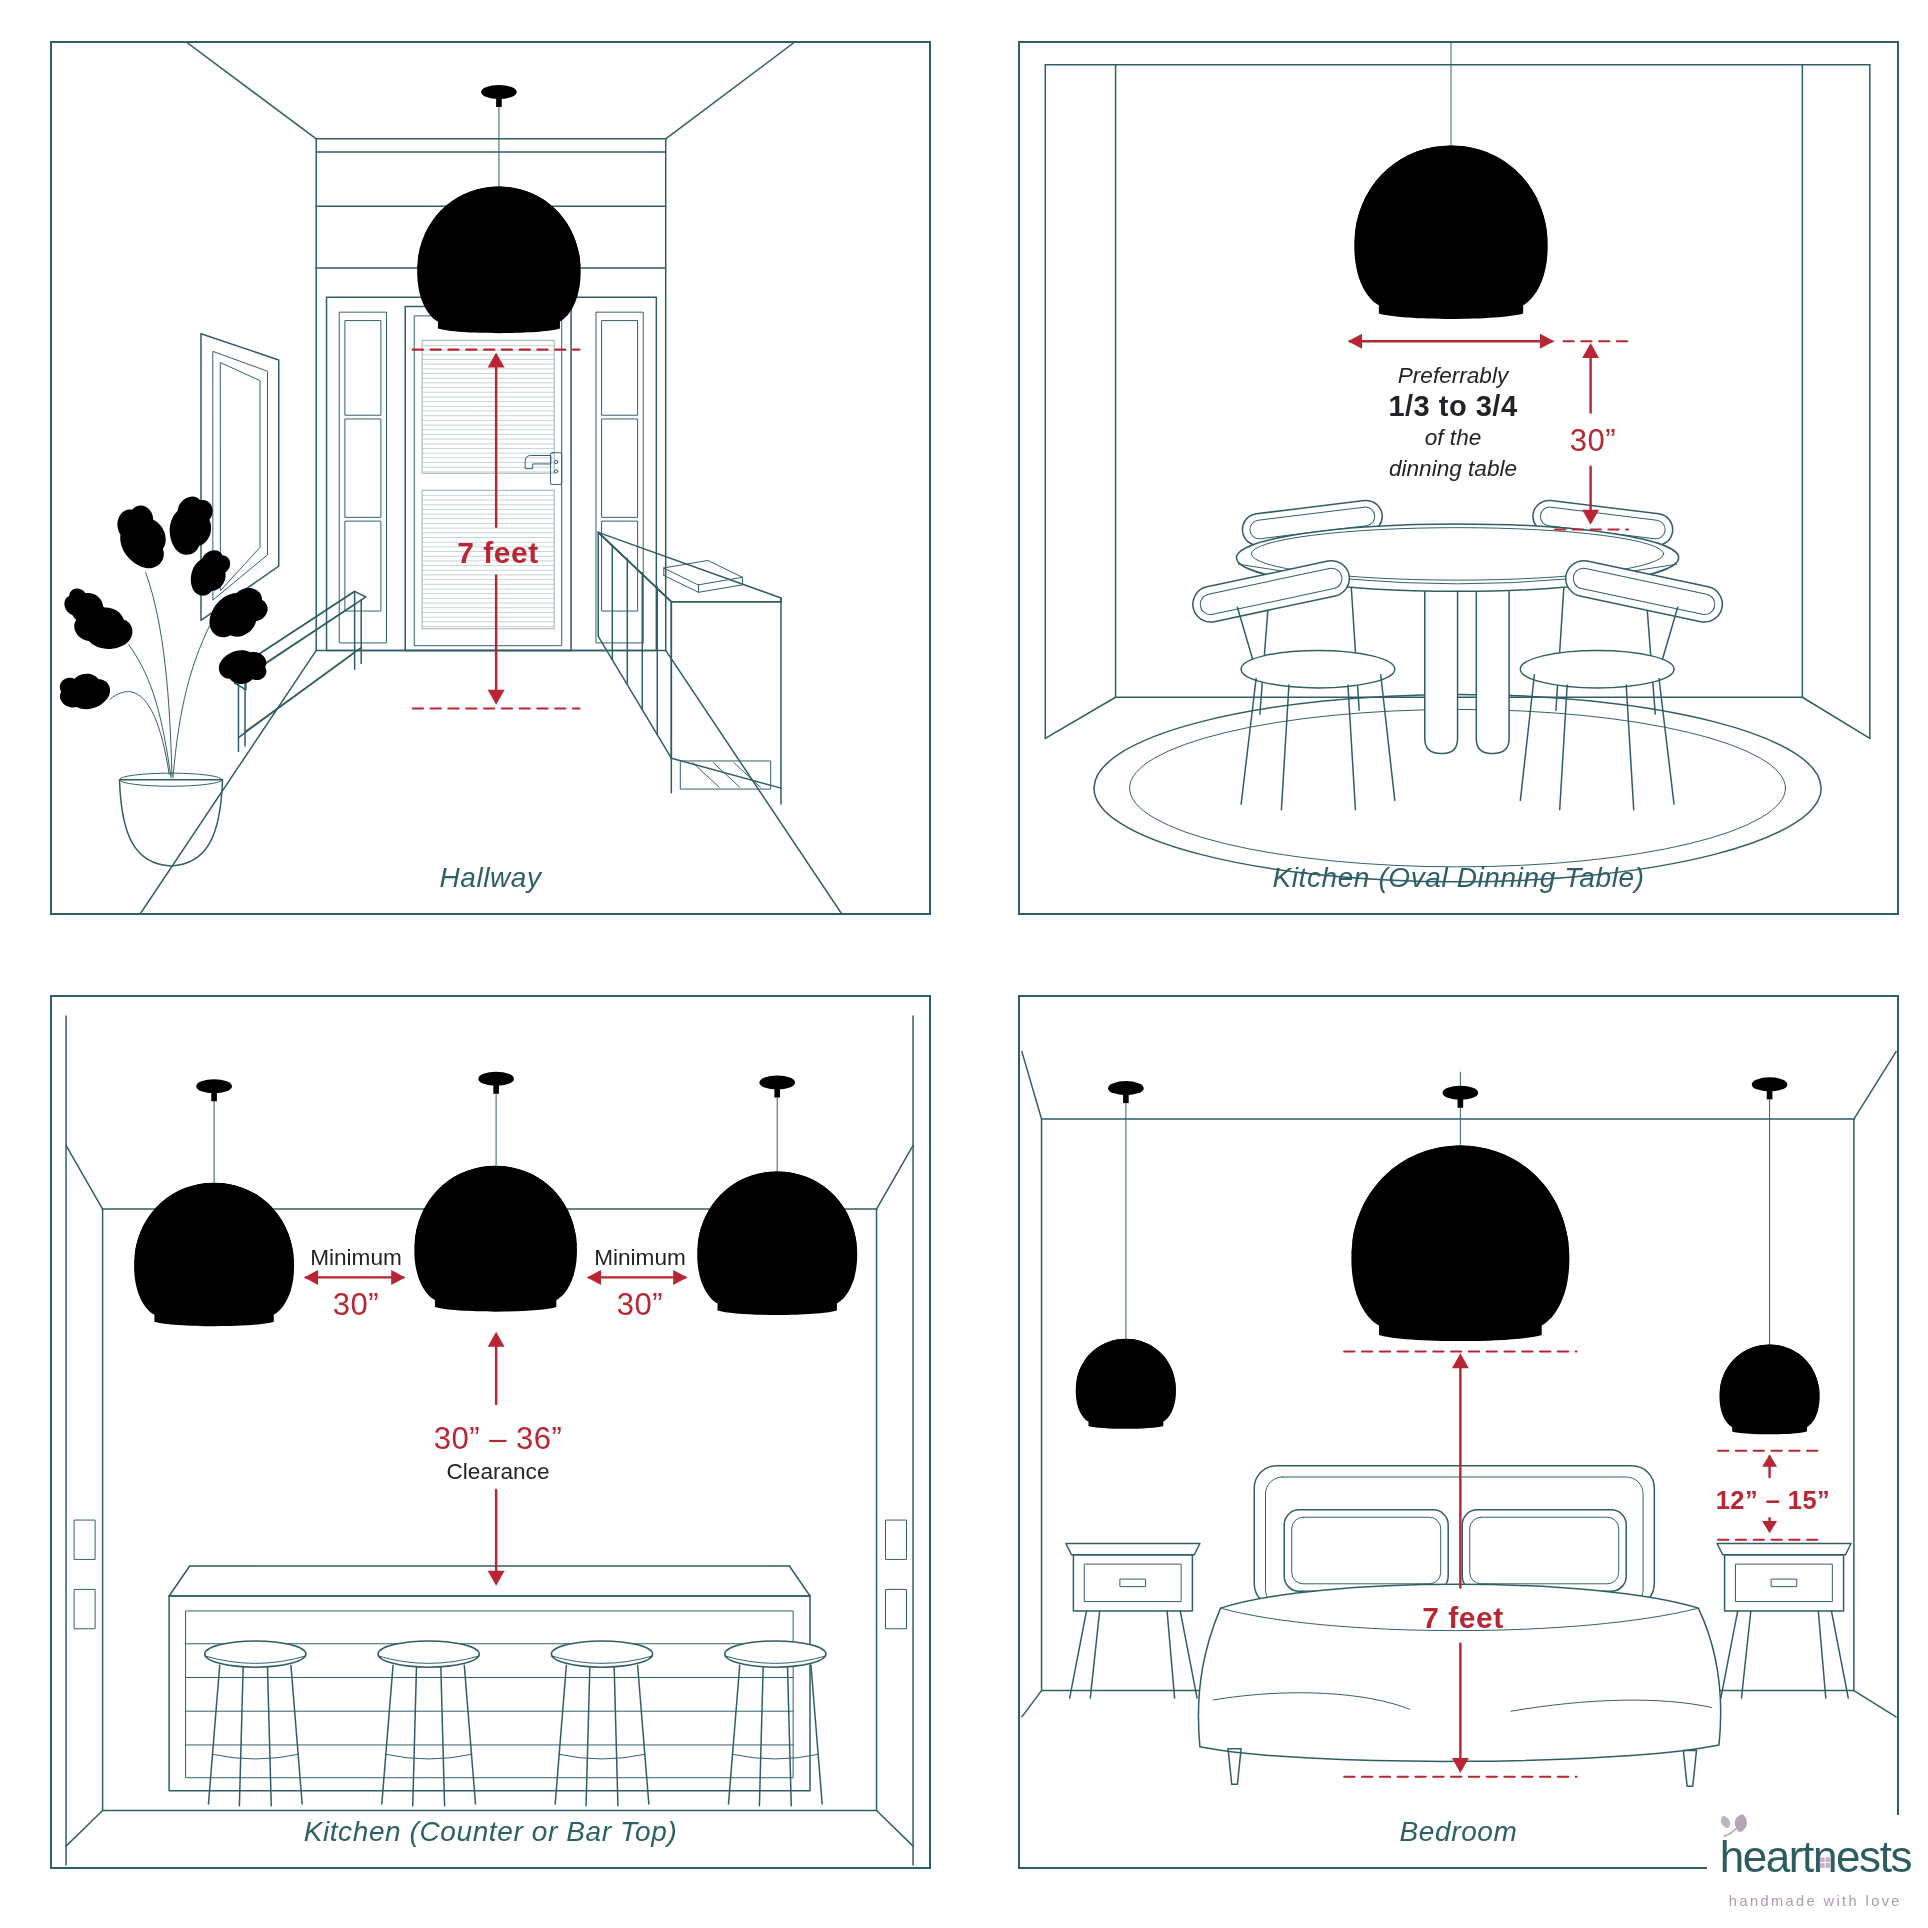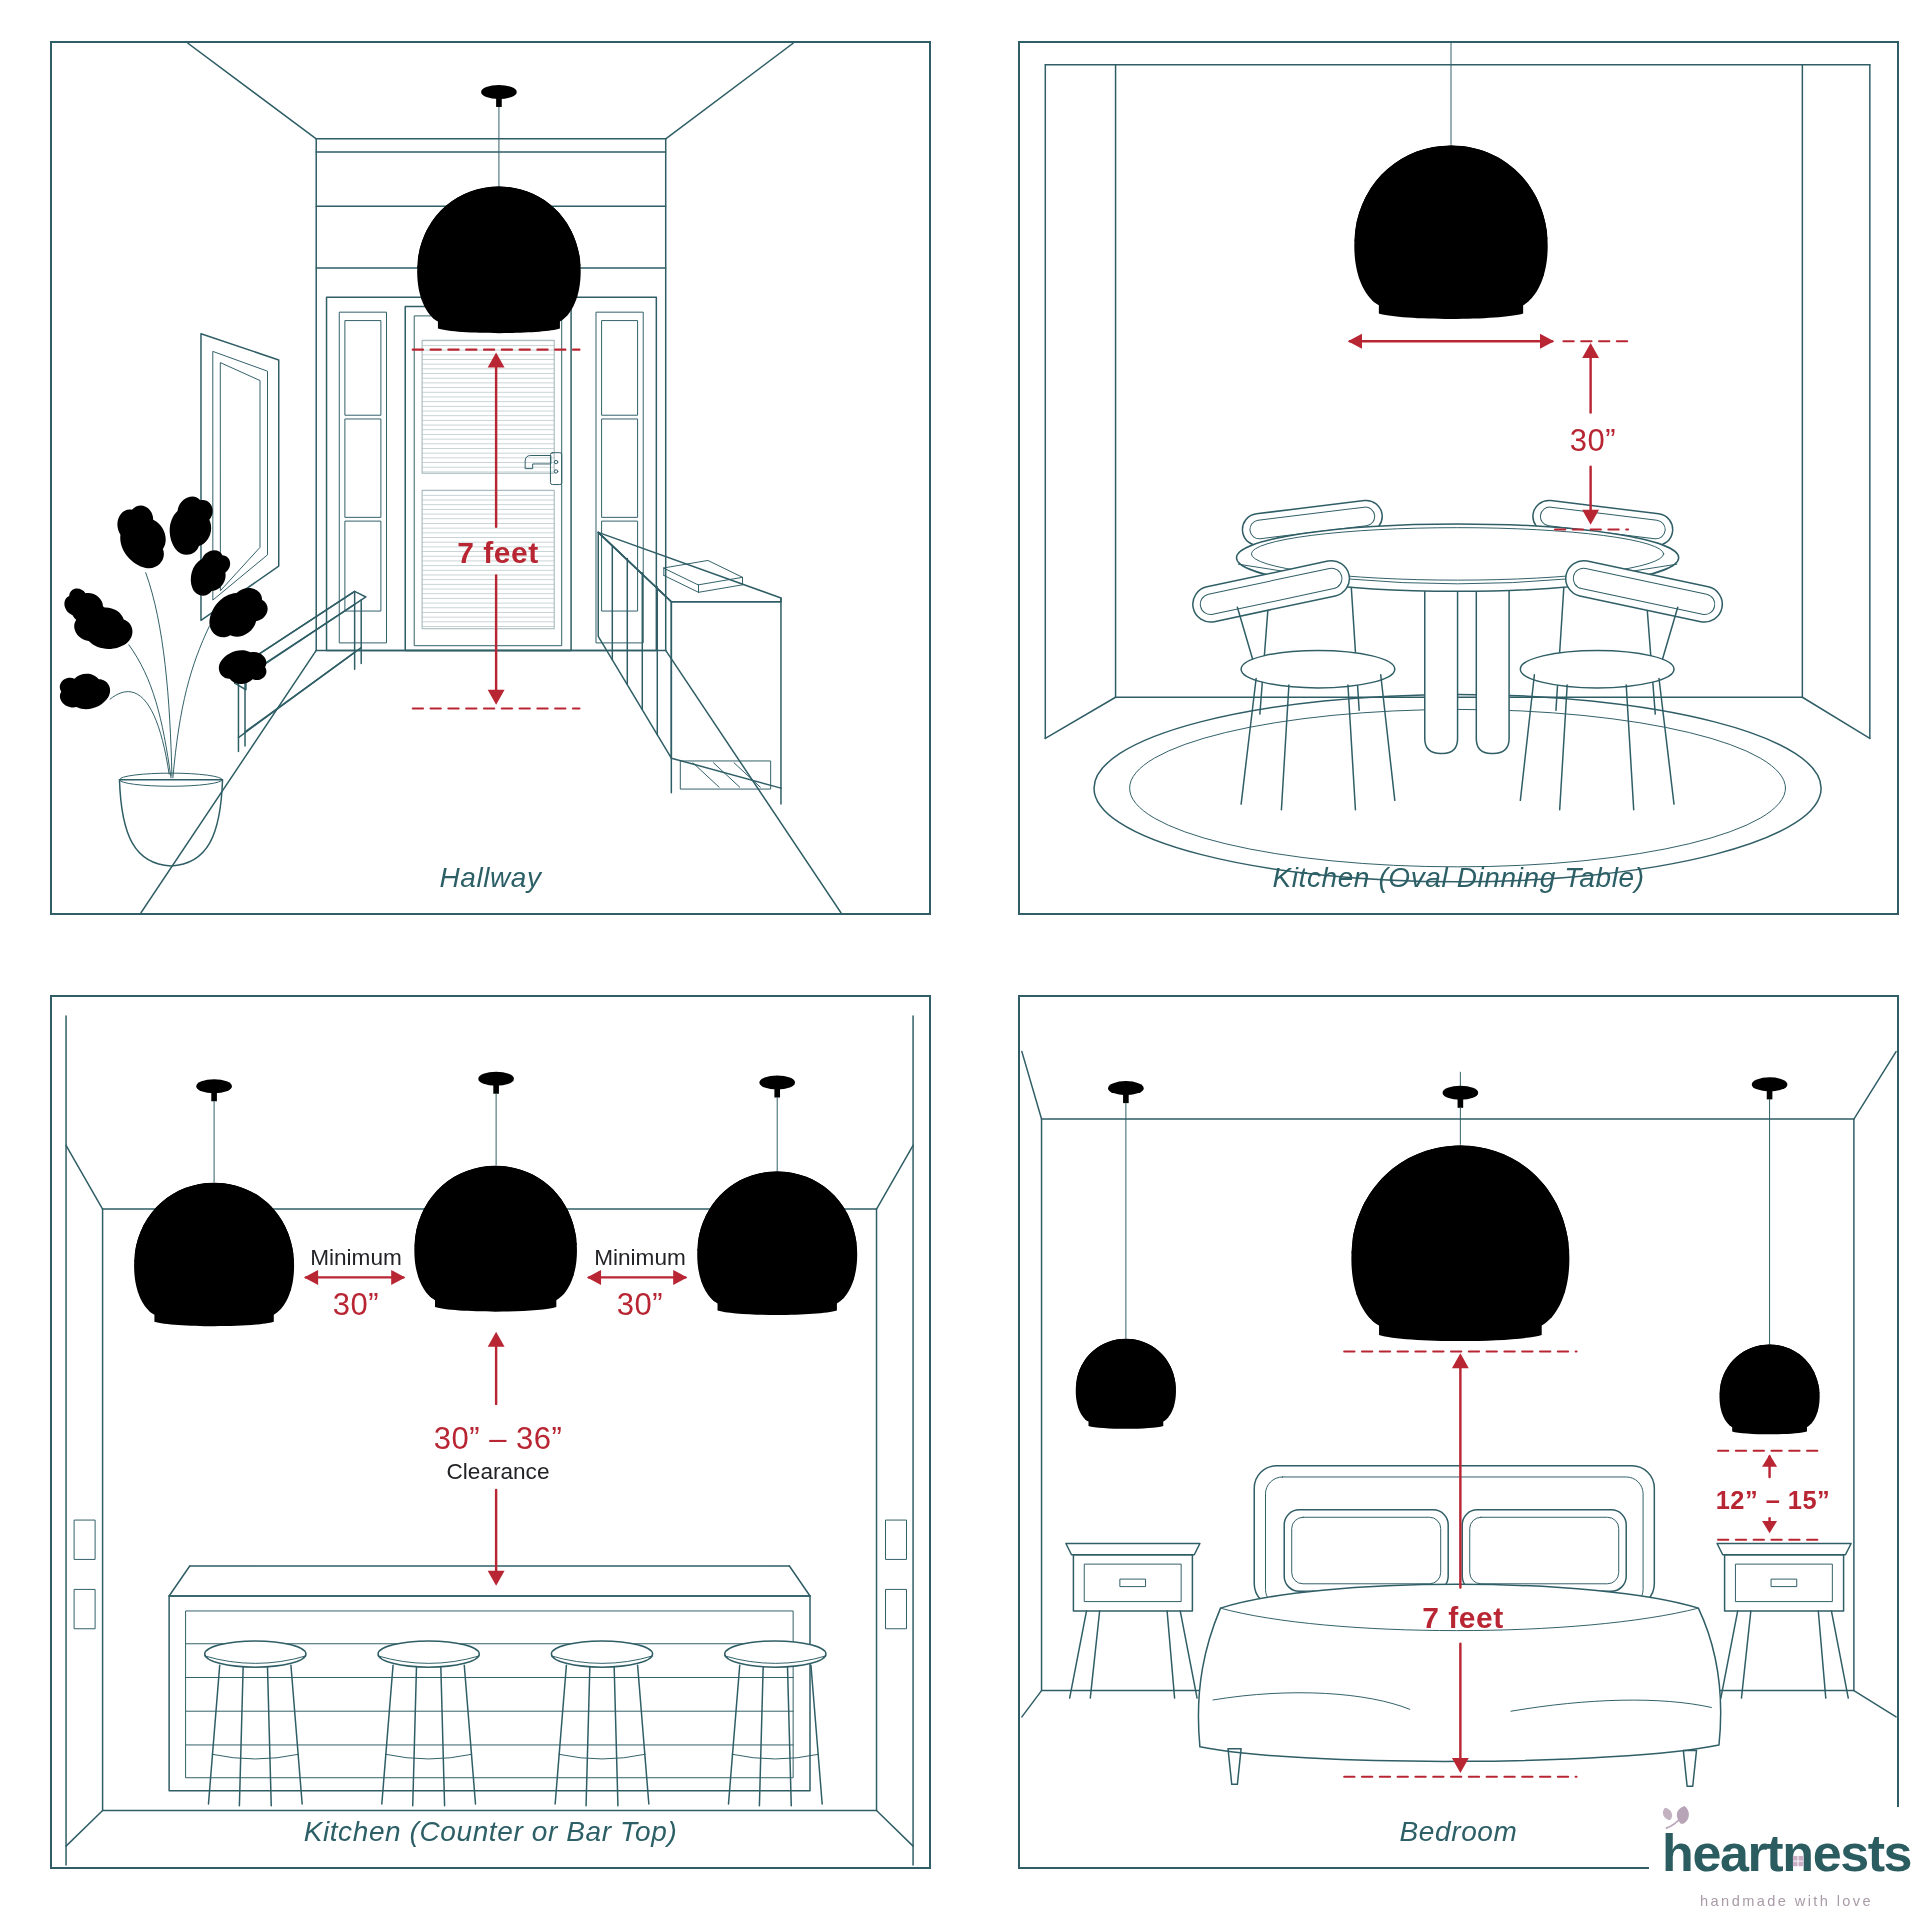--- a/index.html
+++ b/index.html
@@ -33,21 +33,21 @@
   .caption{position:absolute;left:50%;top:835px;transform:translate(-50%,-50%);
            font-style:italic;font-weight:400;font-size:28px;color:var(--cap);
            letter-spacing:0.6px;white-space:nowrap;}
   .note{position:absolute;left:433px;top:379px;transform:translate(-50%,-50%);
         text-align:center;color:var(--ink);line-height:31px;}
   .note .n1,.note .n3,.note .n4{font-style:italic;font-size:22.6px;}
   .note .n2{font-size:29px;font-weight:600;letter-spacing:0.5px;}
   
   .logo{position:absolute;right:11.3px;bottom:15px;background:#fff;padding:7.5px 5.6px 3.8px 13px;
         text-align:center;}
-  .logo-word{position:relative;display:inline-block;font-size:52px;font-weight:700;
+  .logo-word{position:relative;display:inline-block;font-size:44px;font-weight:400;
              color:#2b5c60;letter-spacing:-1.4px;line-height:1;padding-top:13px;}
   .logo-word .n-house{position:relative;display:inline-block;}
   .n-window{position:absolute;left:53%;top:60%;transform:translate(-50%,-50%);line-height:0;}
   .logo-leaf{position:absolute;left:-1.9px;top:-8.5px;line-height:0;}
   .logo-tagline{font-size:14.6px;color:#a99ba7;letter-spacing:2.4px;margin-top:14px;
                 font-weight:400;}
 </style>
 </head>
 <body>
 
@@ -261,20 +261,26 @@
     <line x1="352" y1="318" x2="568" y2="318" class="rl"></line>
     <polygon points="350,318 365,310 365,326" class="rf"></polygon>
     <polygon points="570,318 555,310 555,326" class="rf"></polygon>
     <line x1="580" y1="318" x2="654" y2="318" class="rd"></line>
     <line x1="609" y1="326" x2="609" y2="394" class="rl"></line>
     <line x1="609" y1="452" x2="609" y2="508" class="rl"></line>
     <polygon points="609,320 600,336 618,336" class="rf"></polygon>
     <polygon points="609,514 600,498 618,498" class="rf"></polygon>
     <line x1="571" y1="519" x2="649" y2="519" class="rd"></line>
   </svg>
+  <div class="note">
+    <div class="n1">Preferrably</div>
+    <div class="n2">1/3 to 3/4</div>
+    <div class="n3">of the</div>
+    <div class="n4">dinning table</div>
+  </div>
   <div class="lbl red-med" style="left:573px;top:398px;">30”</div>
   <div class="caption">Kitchen (Oval Dinning Table)</div>
 </section>
 
 <section class="panel" style="left:50px;top:995px;">
   <svg class="art" viewBox="0 0 936 928">
 
     <line x1="15" y1="20" x2="15" y2="926"></line>
         <line x1="919" y1="20" x2="919" y2="926"></line>
     <line x1="15" y1="158" x2="54" y2="226"></line>

